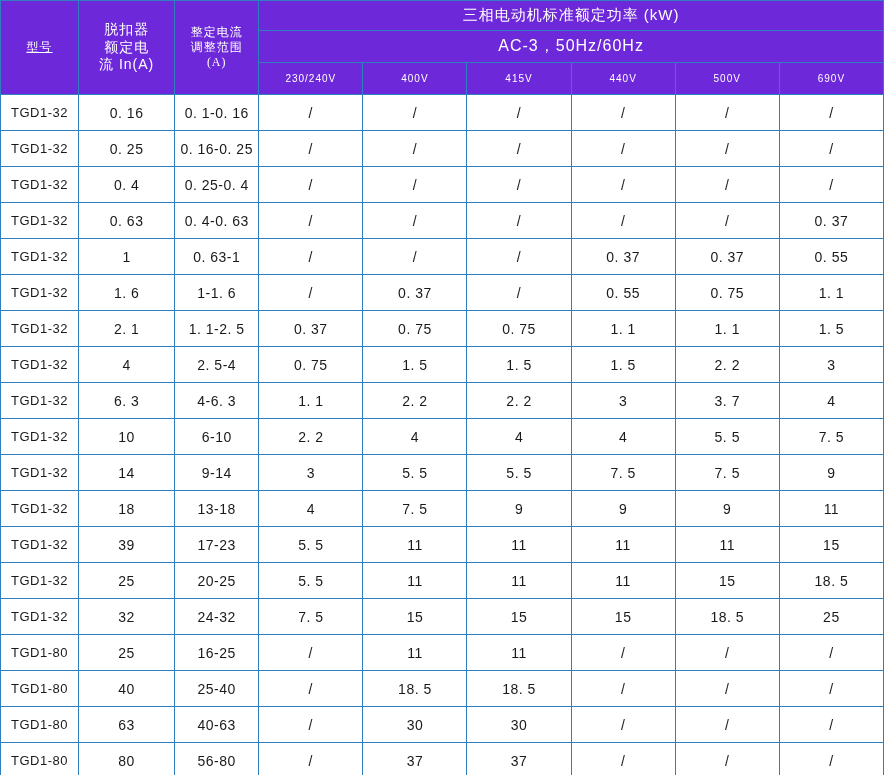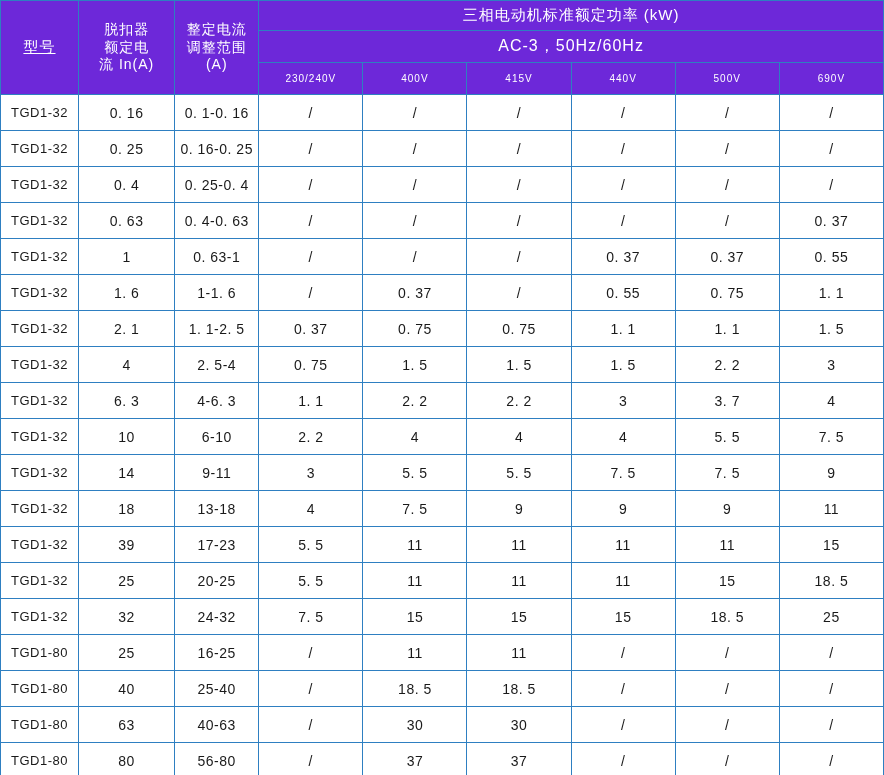--- a/index.html
+++ b/index.html
@@ -25,33 +25,34 @@
     vertical-align: middle;
     padding: 0;
   }
   thead th {
     background: #6d28d9;
     color: #ffffff;
     font-weight: normal;
     letter-spacing: 1px;
   }
   .hdr-model {
-    font-size: 15px;
+    font-size: 12px;
     width: 78px;
     text-decoration: underline;
   }
   .hdr-in {
     font-size: 14px;
     line-height: 1.25;
     width: 96px;
   }
   .hdr-range {
-    font-size: 14px;
+    font-size: 12px;
     line-height: 1.25;
     width: 84px;
+    font-family: Liberation Serif, serif;
   }
   .hdr-top {
     font-size: 15px;
     height: 29px;
   }
   .hdr-mid {
     font-size: 16px;
     height: 31px;
   }
   .hdr-volt {
@@ -222,21 +223,21 @@
       <td>2. 2</td>
       <td>4</td>
       <td>4</td>
       <td>4</td>
       <td>5. 5</td>
       <td>7. 5</td>
     </tr>
     <tr>
       <td class="model">TGD1-32</td>
       <td>14</td>
-      <td>9-11</td>
+      <td>9-14</td>
       <td>3</td>
       <td>5. 5</td>
       <td>5. 5</td>
       <td>7.  5</td>
       <td>7. 5</td>
       <td>9</td>
     </tr>
     <tr>
       <td class="model">TGD1-32</td>
       <td>18</td>

